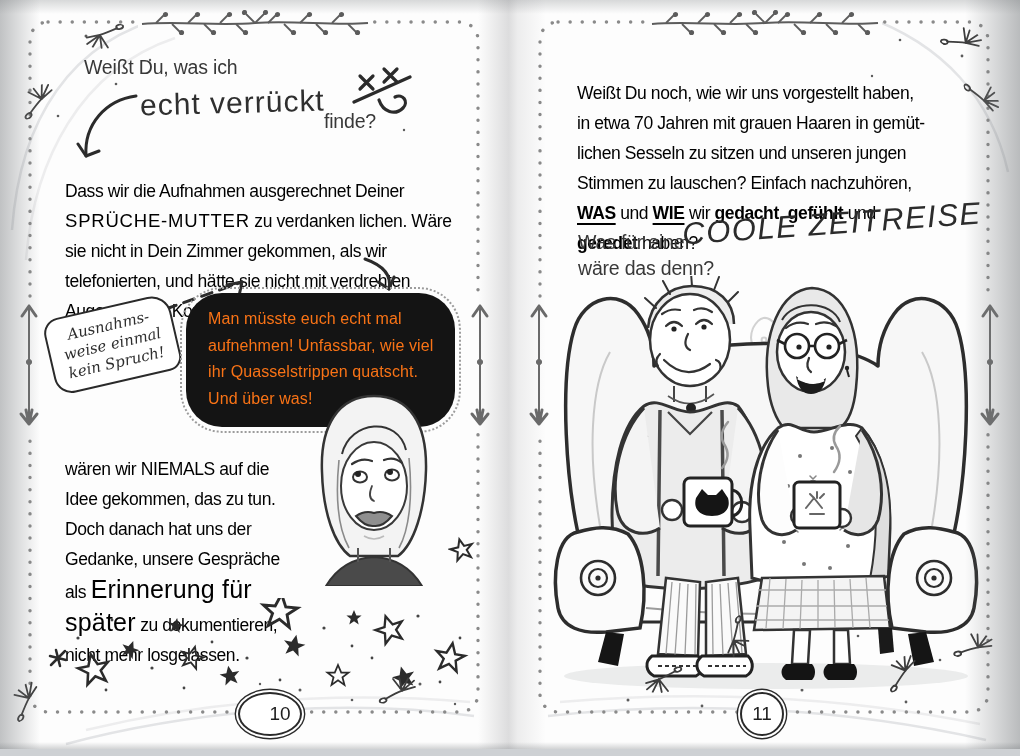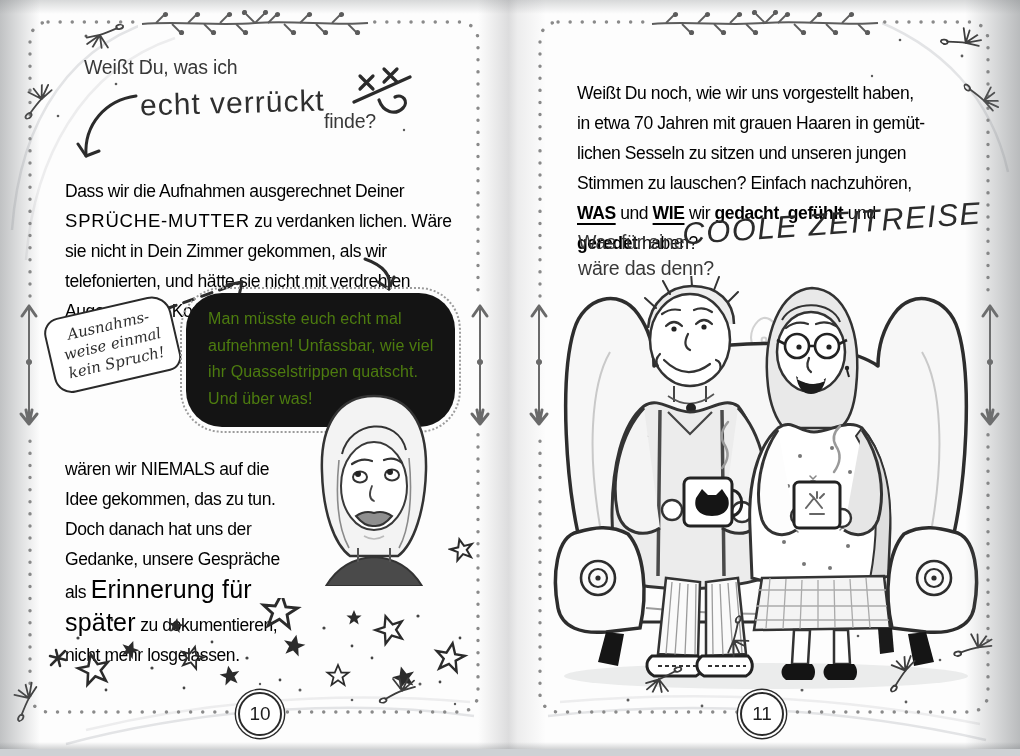--- a/index.html
+++ b/index.html
@@ -13,21 +13,21 @@
   .bold{font-weight:700;}
   .uline{font-weight:700;text-decoration:underline;text-decoration-thickness:2.2px;text-underline-offset:4px;}
   .heading-small{font-size:19.5px;letter-spacing:-0.2px;color:#383838;}
   .heading-big{font-size:30px;letter-spacing:1px;color:#2f2f2f;transform:rotate(-1.5deg);}
   .question-big{font-size:31px;font-style:italic;letter-spacing:1.5px;color:#2b2b2b;transform:rotate(-4deg);}
   .page-border{fill:none;stroke:#8a8a8a;stroke-width:3.4;stroke-dasharray:0.1 12;stroke-linecap:round;}
   .deco-bg{background:#fdfdfd;}
   .note-sticker{border:2.2px solid #2a2a2a;border-radius:16px 20px 14px 18px;background:#fff;
      padding:8px 13px;transform:rotate(-13deg);font-family:"DejaVu Serif",serif;font-style:italic;
      font-size:15px;line-height:19px;text-align:center;color:#2e2e2e;}
-  .speech-bubble{background:#141414;color:#4d7c0f;border-radius:36px;padding:13px 22px 15px;
+  .speech-bubble{background:#141414;color:#f97316;border-radius:36px;padding:13px 22px 15px;
      font-size:16px;line-height:26.5px;letter-spacing:0.1px;outline:2px dotted #9c9c9c;outline-offset:4px;}
   .page-circle{width:40px;height:40px;border:2.5px solid #2a2a2a;border-radius:50%;background:#fff;
      display:flex;align-items:center;justify-content:center;font-size:19px;color:#1f1f1f;
      box-shadow:0 0 0 2px #fff,0 0 0 3.4px #2a2a2a;}
   .shade{pointer-events:none;}
   svg{display:block;}
 </style>
 </head>
 <body>
 
@@ -241,21 +241,21 @@
           <circle cx="330" cy="60" r="1.4"></circle>
           <circle cx="376" cy="18" r="1.6"></circle>
         <circle cx="398" cy="84" r="1.4"></circle>
           <circle cx="64" cy="92" r="1.4"></circle>
           <circle cx="142" cy="90" r="1.4"></circle>
         <circle cx="310" cy="48" r="1.4"></circle>
           <circle cx="418" cy="40" r="1.4"></circle>
       </g>
     </svg>
 
-    <div class="abs page-circle" style="left:238px;top:692px;">
+    <div class="abs page-circle" style="left:238px;top:692px;padding-left:20px;">
       <span>10</span>
     </div>
   </div>
 
   <div class="abs" style="left:510px;top:0;width:510px;height:756px;">
 
     <svg class="abs" style="left:28px;top:18px;" width="452" height="696" viewBox="0 0 452 696">
       <rect class="page-border" x="2" y="4" width="448" height="690" rx="18"></rect>
     </svg>
 

